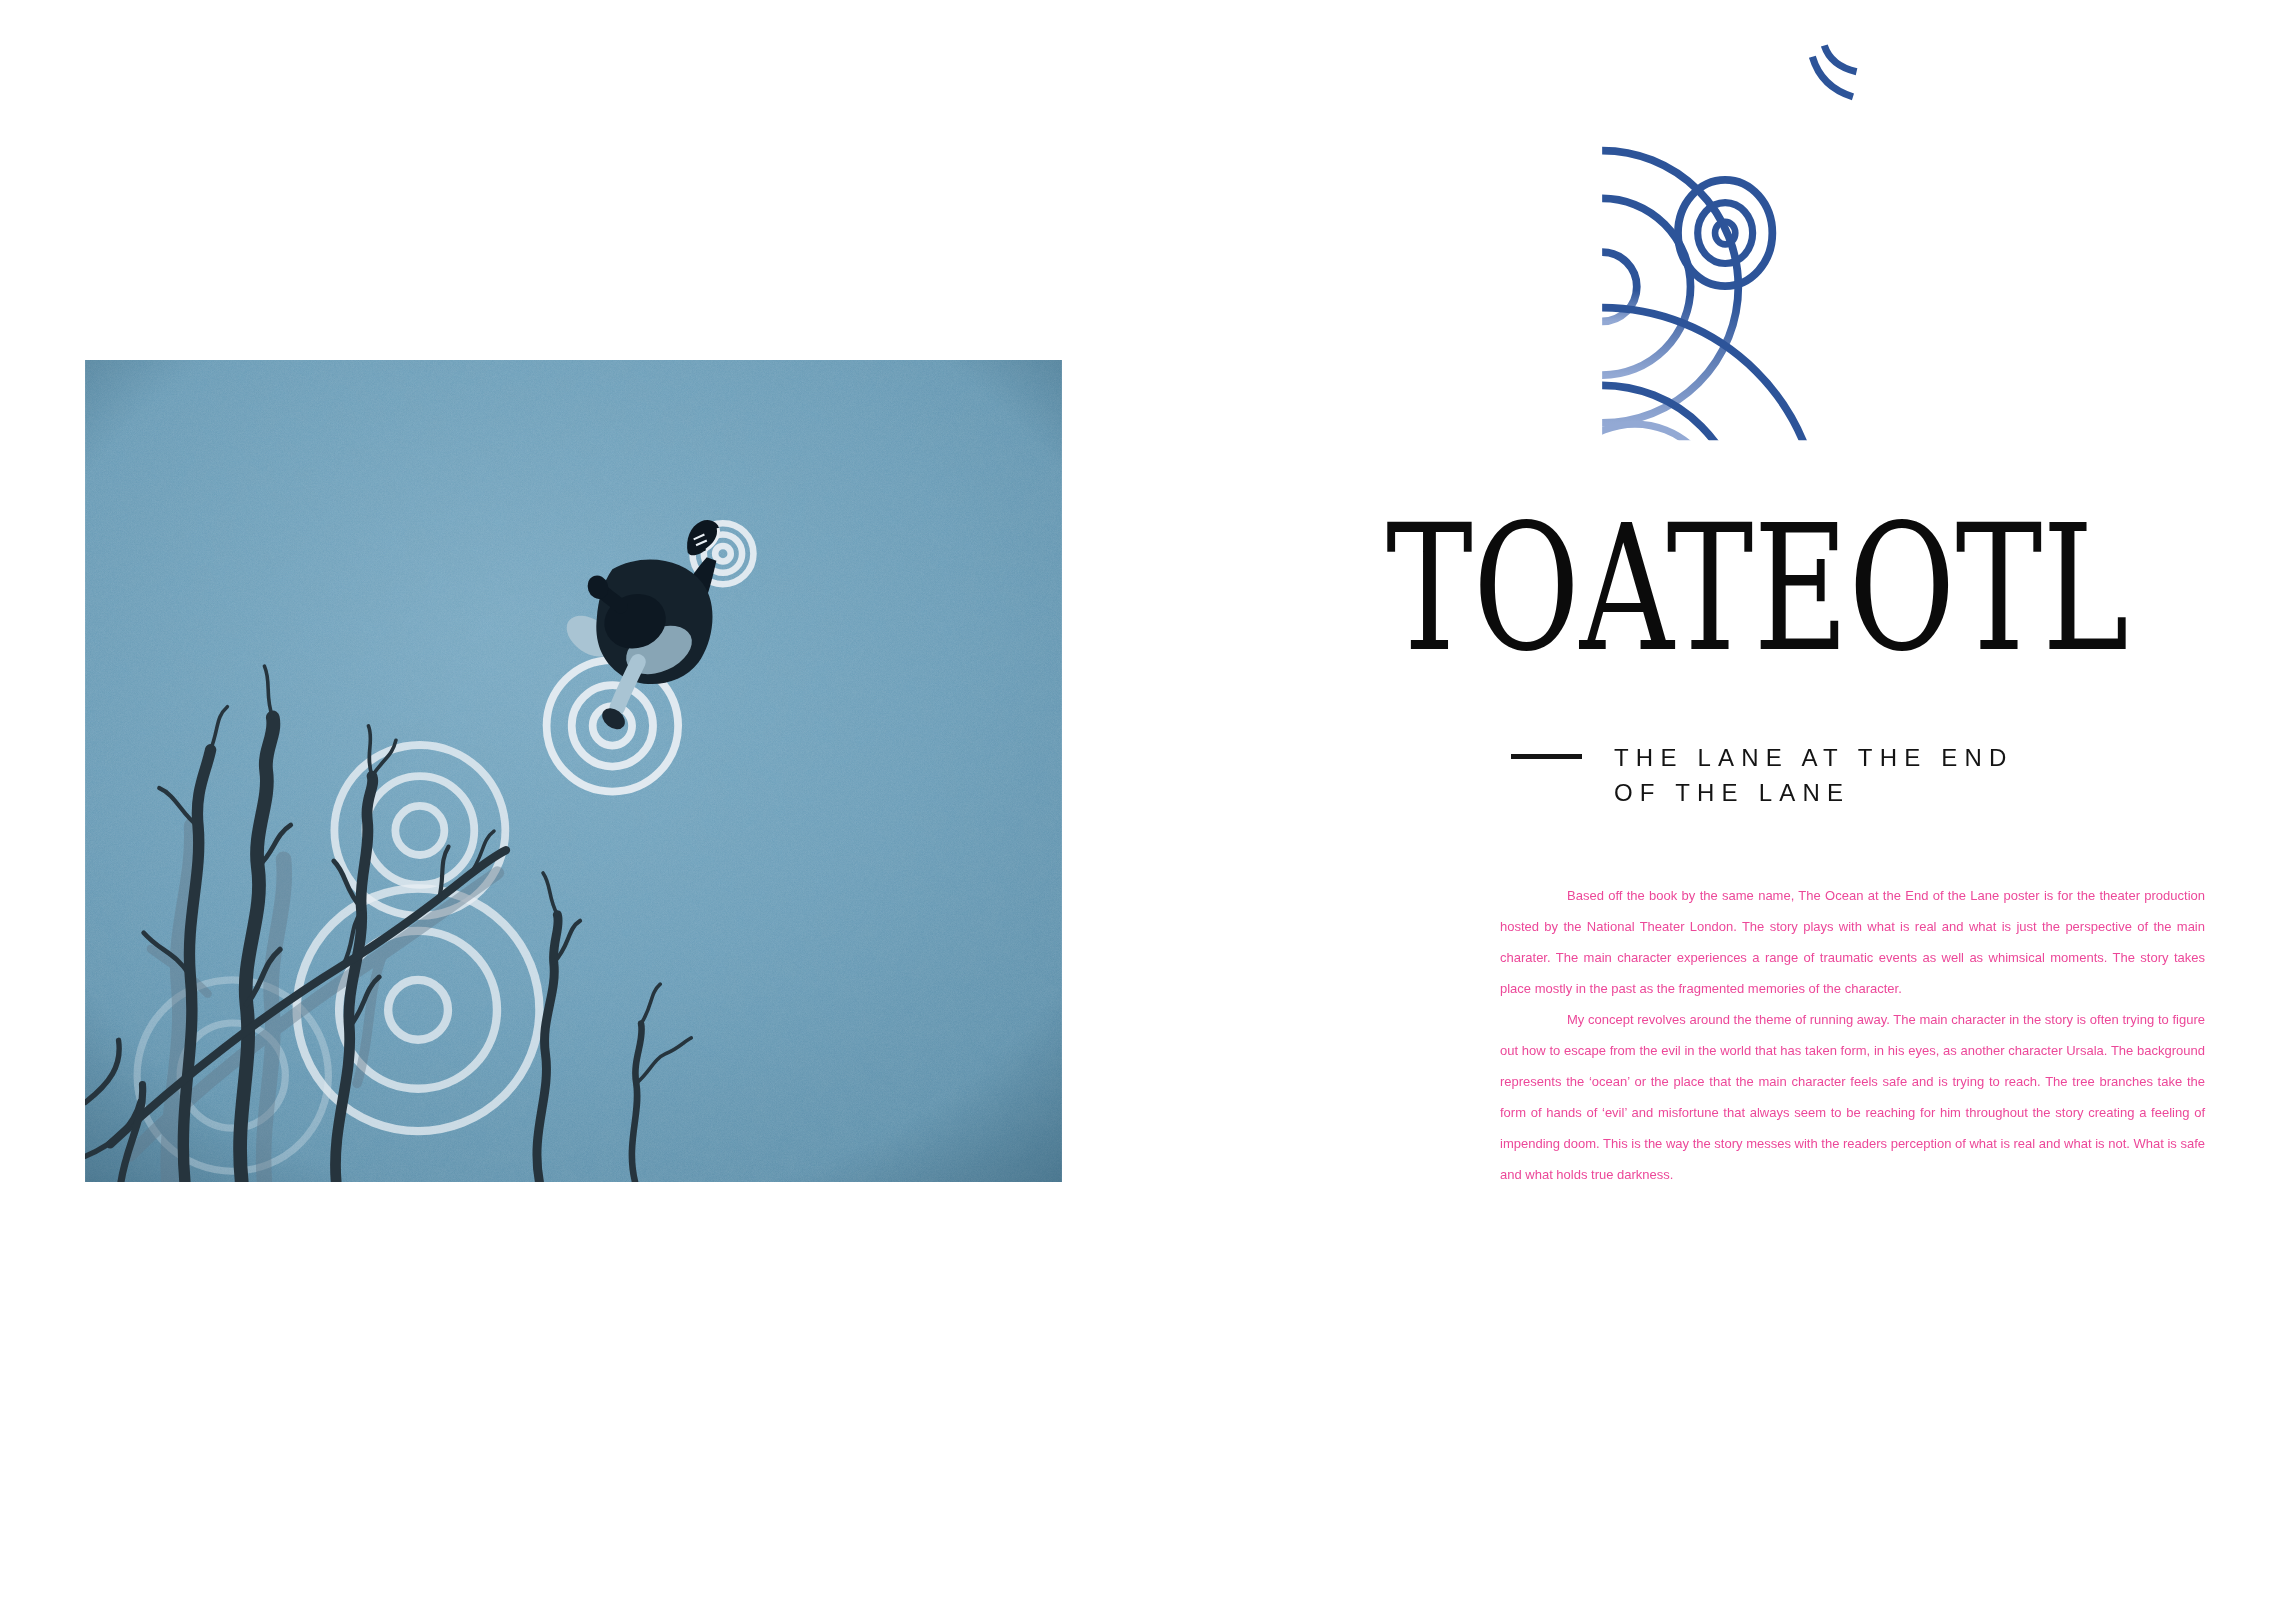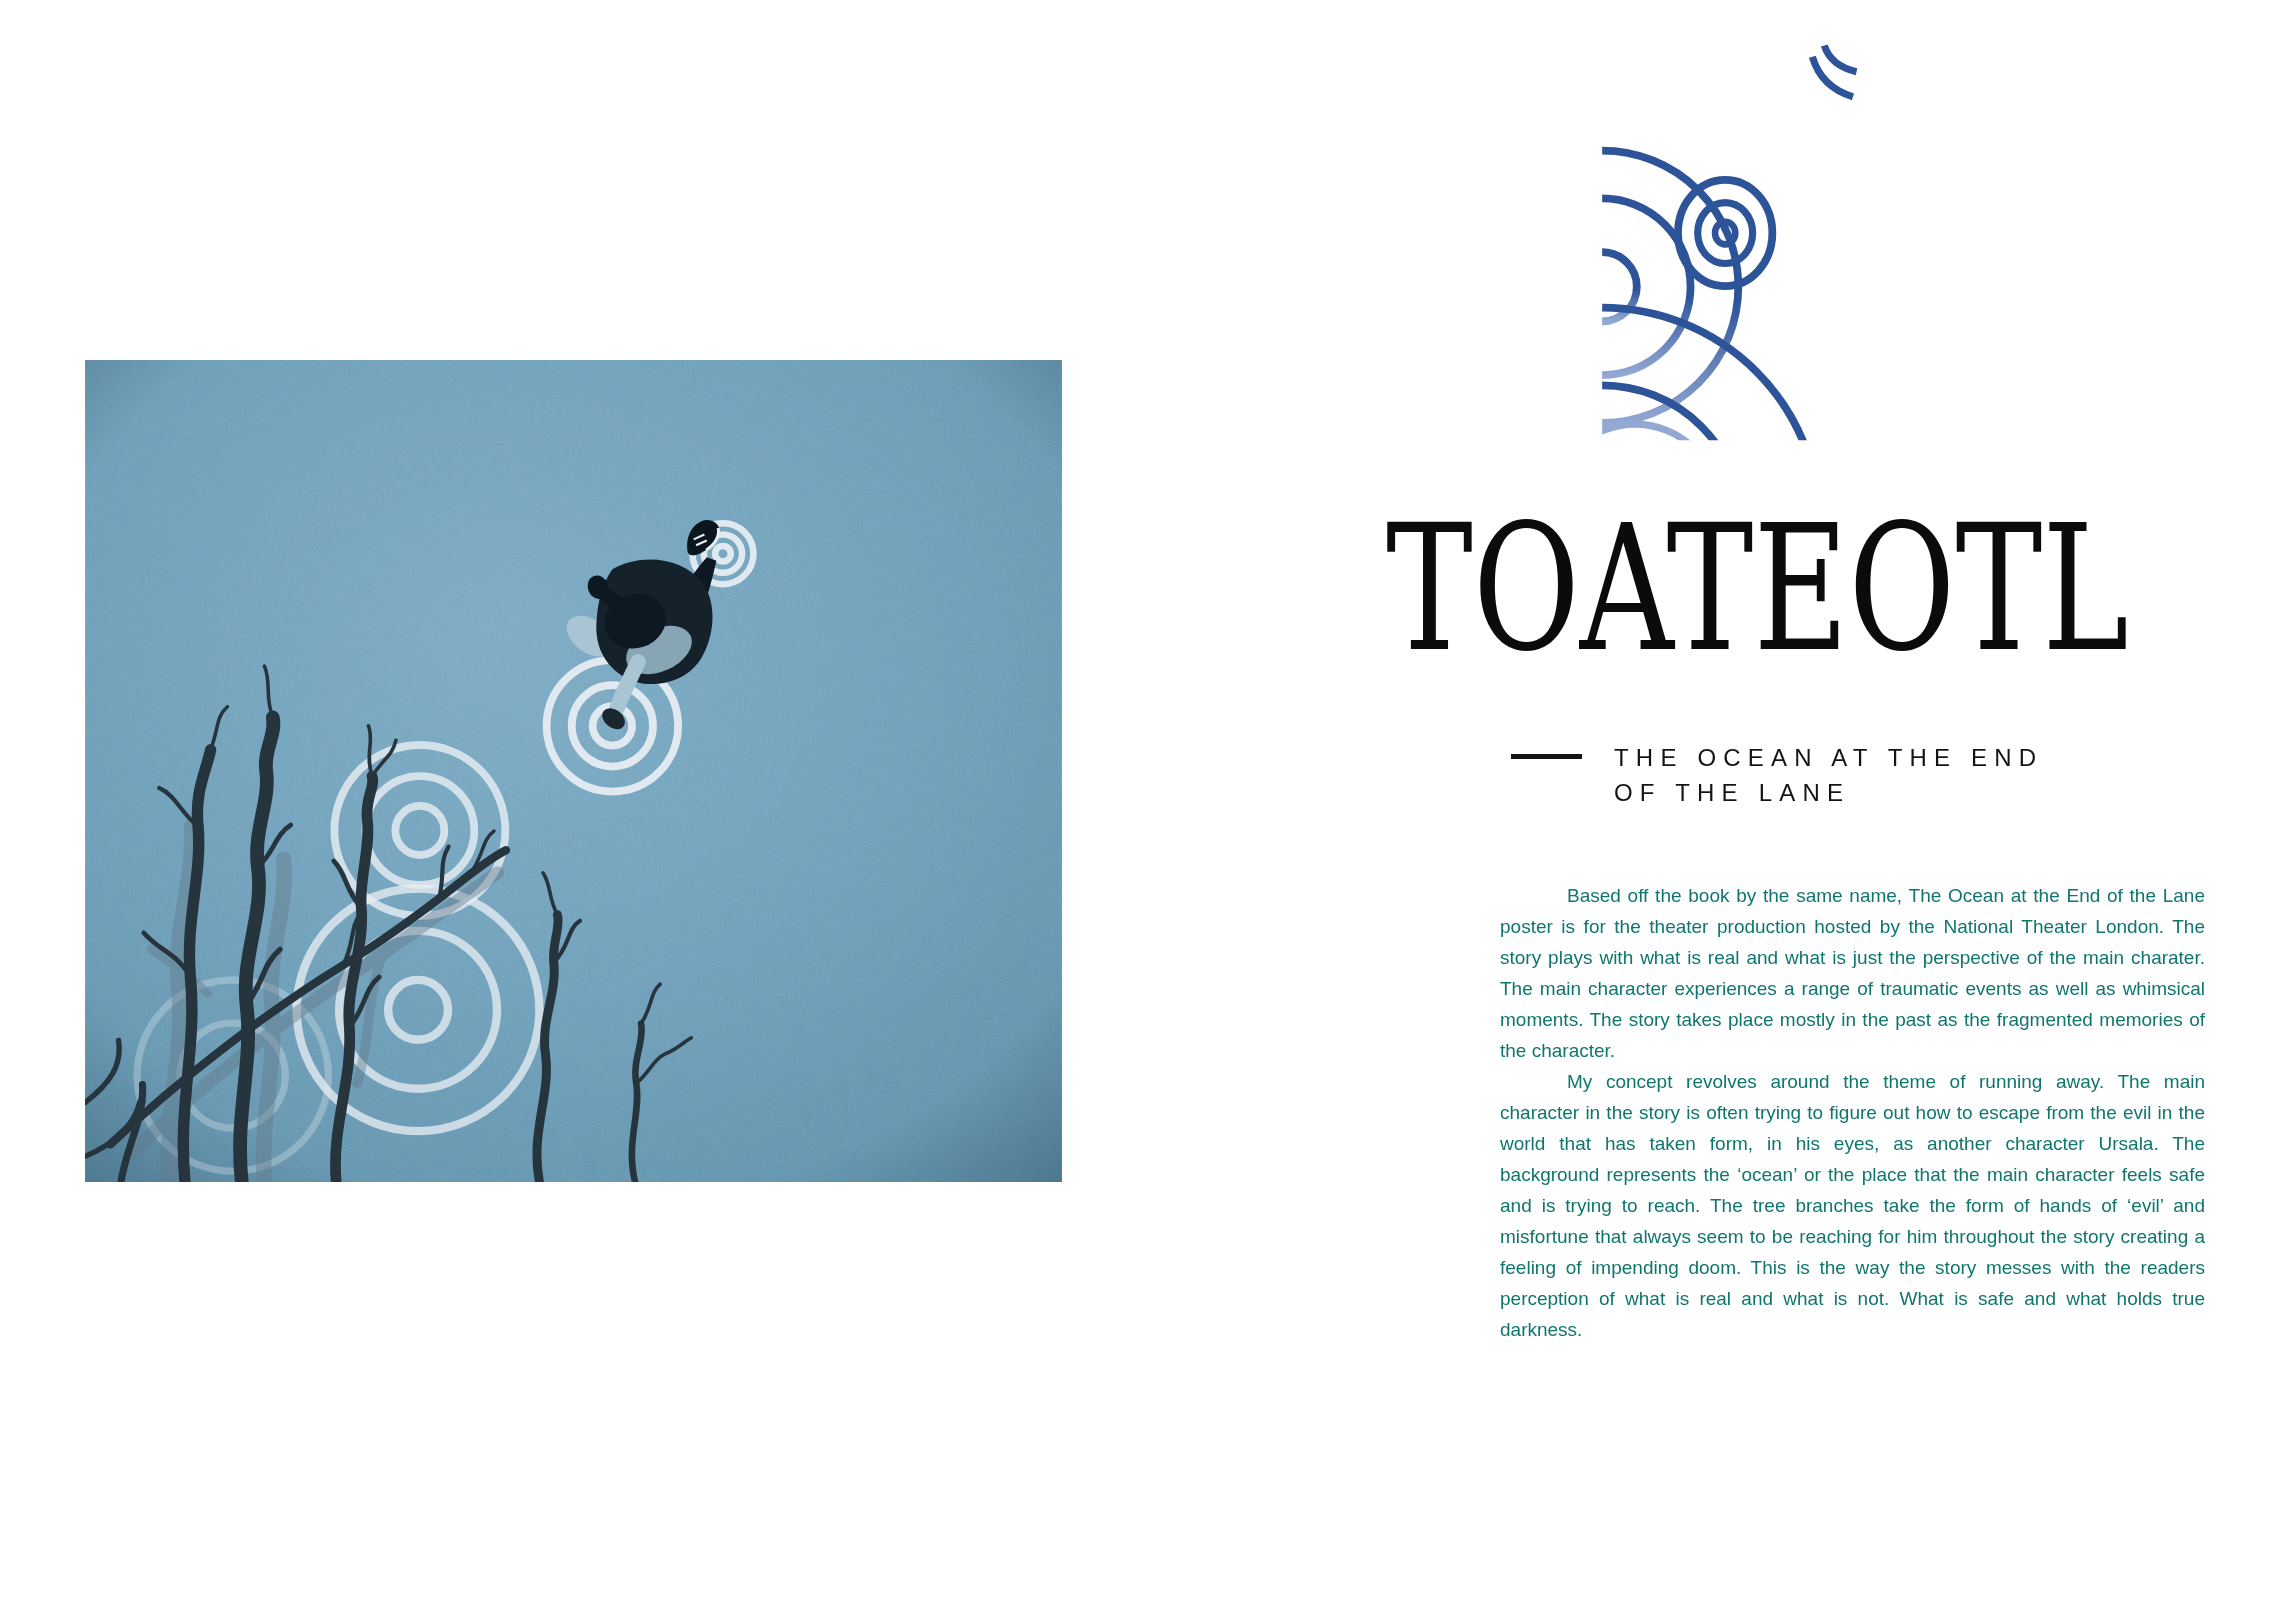--- a/index.html
+++ b/index.html
@@ -24,21 +24,21 @@
   #subtitle-dash{position:absolute;left:1511px;top:754px;width:71px;height:5.4px;background:#141414;}
   #subtitle{
     position:absolute;left:1614px;top:740px;margin:0;
     font-size:24px;line-height:35px;letter-spacing:0.30em;
     color:#141414;font-weight:400;white-space:nowrap;
   }
 
   
   #body-copy{
     position:absolute;left:1500px;top:880px;width:705px;
-    font-size:19px;line-height:31px;color:#0f766e;
+    font-size:13px;line-height:31px;color:#ec4899;
     text-align:justify;
   }
   #body-copy p{margin:0;text-indent:67px;}
 </style>
 </head>
 <body>
 
 <div id="page">
 
   <svg id="poster" viewBox="0 0 1634 1375" aria-hidden="true">
@@ -196,21 +196,21 @@
         <circle cx="80" cy="840" r="235"></circle>
         <circle cx="80" cy="840" r="365"></circle>
       </g>
       <circle cx="135" cy="810" r="140" stroke="#93a9d4" stroke-width="12"></circle>
     </g>
   </svg>
 
   <h1 id="title">TOATEOTL</h1>
 
   <div id="subtitle-dash"></div>
-  <h2 id="subtitle"><span>THE OCEAN AT THE END</span><br>
+  <h2 id="subtitle"><span>THE LANE AT THE END</span><br>
     <span>OF THE LANE</span>
   </h2>
 
   <div id="body-copy">
     <p>Based off the book by the same name, The Ocean at the End of the Lane poster is for the theater production hosted by the National Theater London. The story plays with what is real and what is just the perspective of the main charater. The main character experiences a range of traumatic events as well as whimsical moments. The story takes place mostly in the past as the fragmented memories of the character.</p>
     <p>My concept revolves around the theme of running away. The main character in the story is often trying to figure out how to escape from the evil in the world that has taken form, in his eyes, as another character Ursala. The background represents the ‘ocean’ or the place that the main character feels safe and is trying to reach. The tree branches take the form of hands of ‘evil’ and misfortune that always seem to be reaching for him throughout the story creating a feeling of impending doom. This is the way the story messes with the readers perception of what is real and what is not. What is safe and what holds true darkness.</p>
   </div>
 
 </div>
 

